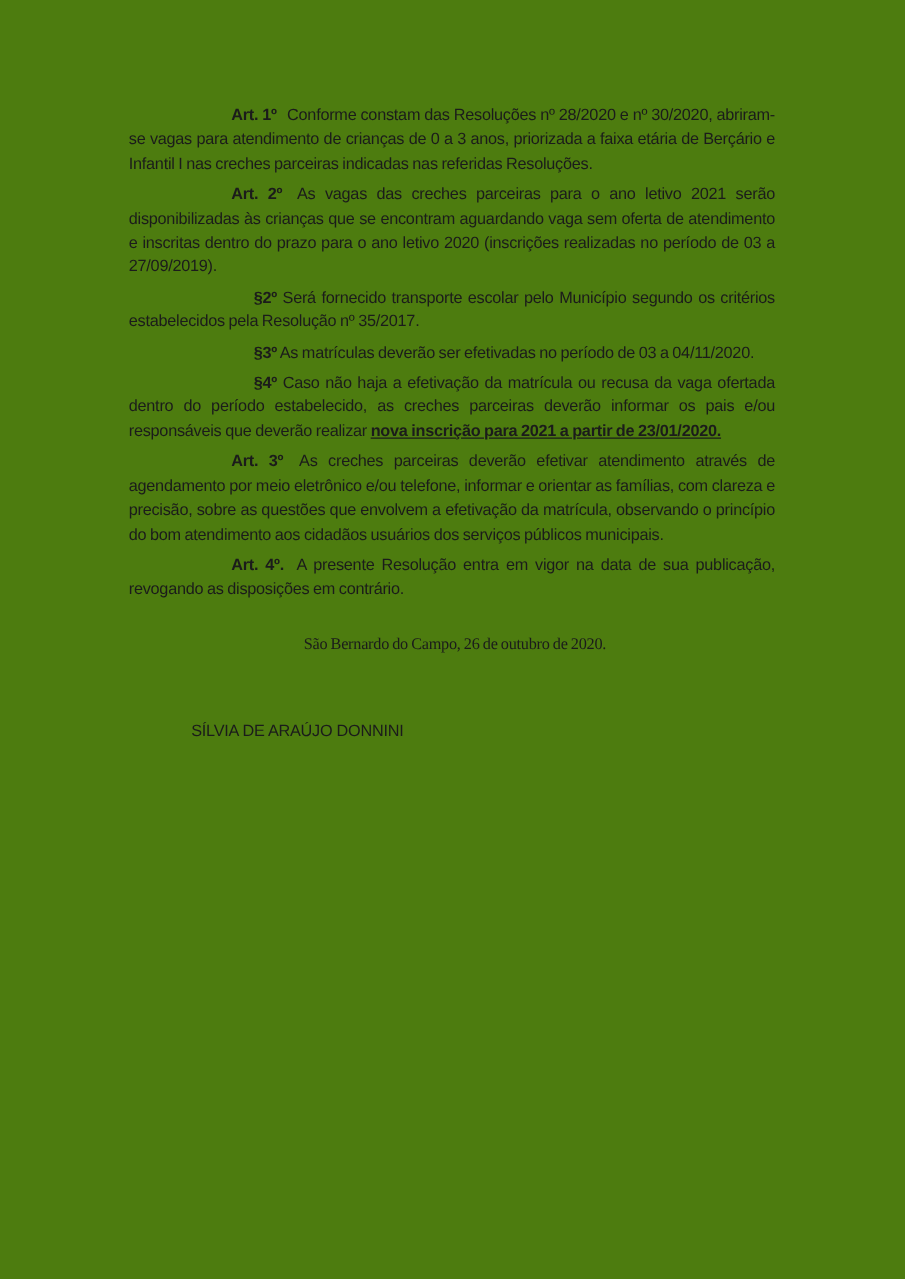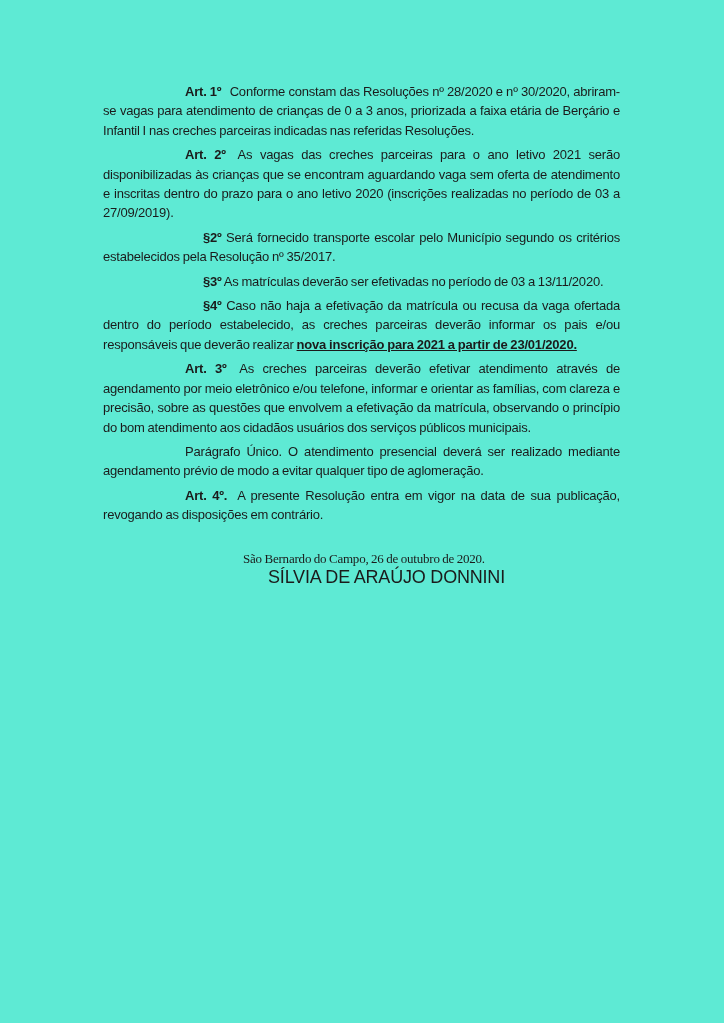--- a/index.html
+++ b/index.html
@@ -12,21 +12,21 @@
     height: 1023px;
     overflow: hidden;
     font-family: "Liberation Sans", "DejaVu Sans", sans-serif;
     color: #1b1b1b;
   }
   .page {
     box-sizing: border-box;
     width: 724px;
     height: 1023px;
     padding: 82px 104px 0 103px;
-    background: #5eead4;
+    background: #4d7c0f;
   }
   .doc p {
     margin: 0 0 5px 0;
     font-size: 13px;
     line-height: 19.4px;
     letter-spacing: -0.2px;
     word-spacing: -0.5px;
     text-align: justify;
   }
   .indent-art { text-indent: 82px; }
@@ -34,48 +34,47 @@
   .b { font-weight: bold; }
   .label-gap { margin-right: 5px; }
   .u { text-decoration: underline; }
   .dateline {
     margin: 24px 0 0 0 !important;
     text-align: left !important;
     text-indent: 140px;
     font-family: Liberation Serif, serif;
   }
   .signature {
+    margin-top: 51px;
     padding-left: 50px;
-    text-align: center;
-    font-size: 18px;
+    font-size: 13px;
     line-height: 19.4px;
     letter-spacing: -0.2px;
   }
   .signature div { margin: 0; }
 </style>
 </head>
 <body>
 
 <div class="page">
   <div class="doc">
 
     <p class="indent-art"><span class="b label-gap">Art. 1º</span><span> Conforme constam das Resoluções nº 28/2020 e nº 30/2020, abriram-se vagas para atendimento de crianças de 0 a 3 anos, priorizada a faixa etária de Berçário e Infantil I nas creches parceiras indicadas nas referidas Resoluções.</span></p>
 
     <p class="indent-art"><span class="b label-gap">Art. 2º</span><span> As vagas das creches parceiras para o ano letivo 2021 serão disponibilizadas às crianças que se encontram aguardando vaga sem oferta de atendimento e inscritas dentro do prazo para o ano letivo 2020 (inscrições realizadas no período de 03 a 27/09/2019).</span></p>
 
 
     <p class="indent-sec"><span class="b">§2º</span><span> Será fornecido transporte escolar pelo Município segundo os critérios estabelecidos pela Resolução nº 35/2017.</span></p>
 
-    <p class="indent-sec"><span class="b">§3º</span><span> As matrículas deverão ser efetivadas no período de 03 a 13/11/2020.</span></p>
+    <p class="indent-sec"><span class="b">§3º</span><span> As matrículas deverão ser efetivadas no período de 03 a 04/11/2020.</span></p>
 
     <p class="indent-sec"><span class="b">§4º</span><span> Caso não haja a efetivação da matrícula ou recusa da vaga ofertada dentro do período estabelecido, as creches parceiras deverão informar os pais e/ou responsáveis que deverão realizar </span><span class="b u">nova inscrição para 2021 a partir de 23/01/2020.</span></p>
 
     <p class="indent-art"><span class="b label-gap">Art. 3º</span><span> As creches parceiras deverão efetivar atendimento através de agendamento por meio eletrônico e/ou telefone, informar e orientar as famílias, com clareza e precisão, sobre as questões que envolvem a efetivação da matrícula, observando o princípio do bom atendimento aos cidadãos usuários dos serviços públicos municipais.</span></p>
 
-    <p class="indent-art"><span>Parágrafo Único. O atendimento presencial deverá ser realizado mediante agendamento prévio de modo a evitar qualquer tipo de aglomeração.</span></p>
 
     <p class="indent-art"><span class="b label-gap">Art. 4º.</span><span> A presente Resolução entra em vigor na data de sua publicação, revogando as disposições em contrário.</span></p>
 
     <p class="dateline">São Bernardo do Campo, 26 de outubro de 2020.</p>
 
     <div class="signature">
       <div>SÍLVIA DE ARAÚJO DONNINI</div>
     </div>
 
   </div>

